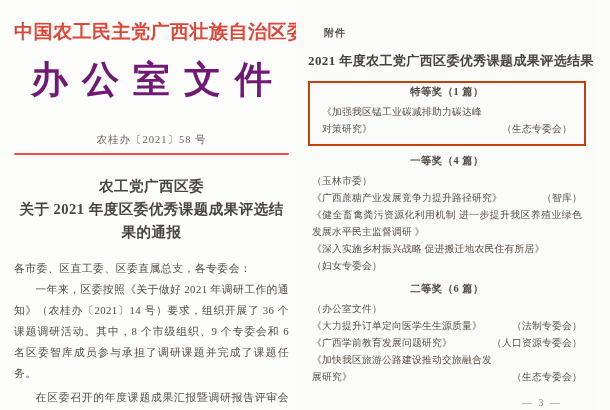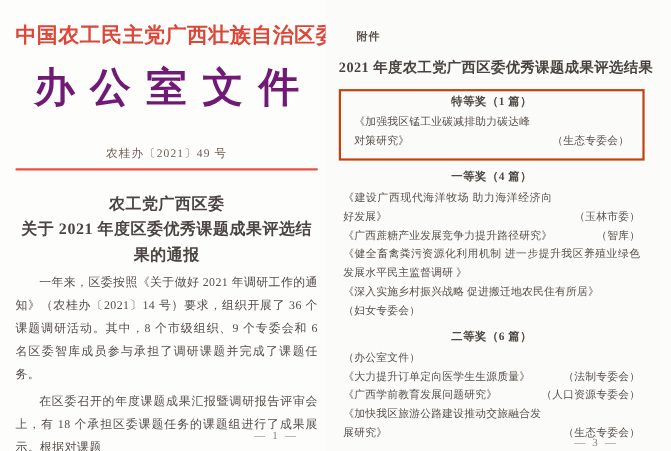--- a/index.html
+++ b/index.html
@@ -46,26 +46,27 @@
   .entry-block .eorg { display:block; text-align:left; }
 </style>
 </head>
 <body>
 
 <div class="canvas">
 
   <div class="page page-left">
     <div class="org-name">中国农工民主党广西壮族自治区委员会</div>
     <div class="doc-type">办公室文件</div>
-    <div class="doc-number">农桂办〔2021〕49 号</div>
+    <div class="doc-number">农桂办〔2021〕58 号</div>
     <div class="red-rule"></div>
     <div class="doc-title">
       <div>农工党广西区委</div>
       <div>关于 2021 年度区委优秀课题成果评选结果的通报</div>
     </div>
+    <div class="salutation">各市委、区直工委、区委直属总支，各专委会：</div>
     <p class="body-para">一年来，区委按照《关于做好 2021 年调研工作的通知》（农桂办〔2021〕14 号）要求，组织开展了 36 个课题调研活动。其中，8 个市级组织、9 个专委会和 6 名区委智库成员参与承担了调研课题并完成了课题任务。</p>
     <p class="body-para">在区委召开的年度课题成果汇报暨调研报告评审会上，有 18 个承担区委课题任务的课题组进行了成果展示。根据对课题</p>
     <div class="page-num page-num-left">— 1 —</div>
   </div>
 
   <div class="seam"></div>
 
   <div class="page page-right">
     <div class="attach">附件</div>
     <div class="r-title">2021 年度农工党广西区委优秀课题成果评选结果</div>
@@ -73,21 +74,20 @@
     <div class="award-box">
       <div class="award-heading">特等奖（1 篇）</div>
       <div class="entry entry-flex">
         <span class="etitle">《加强我区锰工业碳减排助力碳达峰对策研究》</span>
         <span class="eorg">（生态专委会）</span>
       </div>
     </div>
 
     <div class="award-heading">一等奖（4 篇）</div>
     <div class="entry entry-flex">
-      <span class="etitle">《建设广西现代海洋牧场 助力海洋经济向好发展》</span>
       <span class="eorg">（玉林市委）</span>
     </div>
     <div class="entry entry-flex">
       <span class="etitle">《广西蔗糖产业发展竞争力提升路径研究》</span>
       <span class="eorg">（智库）</span>
     </div>
     <div class="entry entry-flex">
       <span class="etitle">《健全畜禽粪污资源化利用机制 进一步提升我区养殖业绿色发展水平民主监督调研 》</span>
     </div>
     <div class="entry entry-block">

